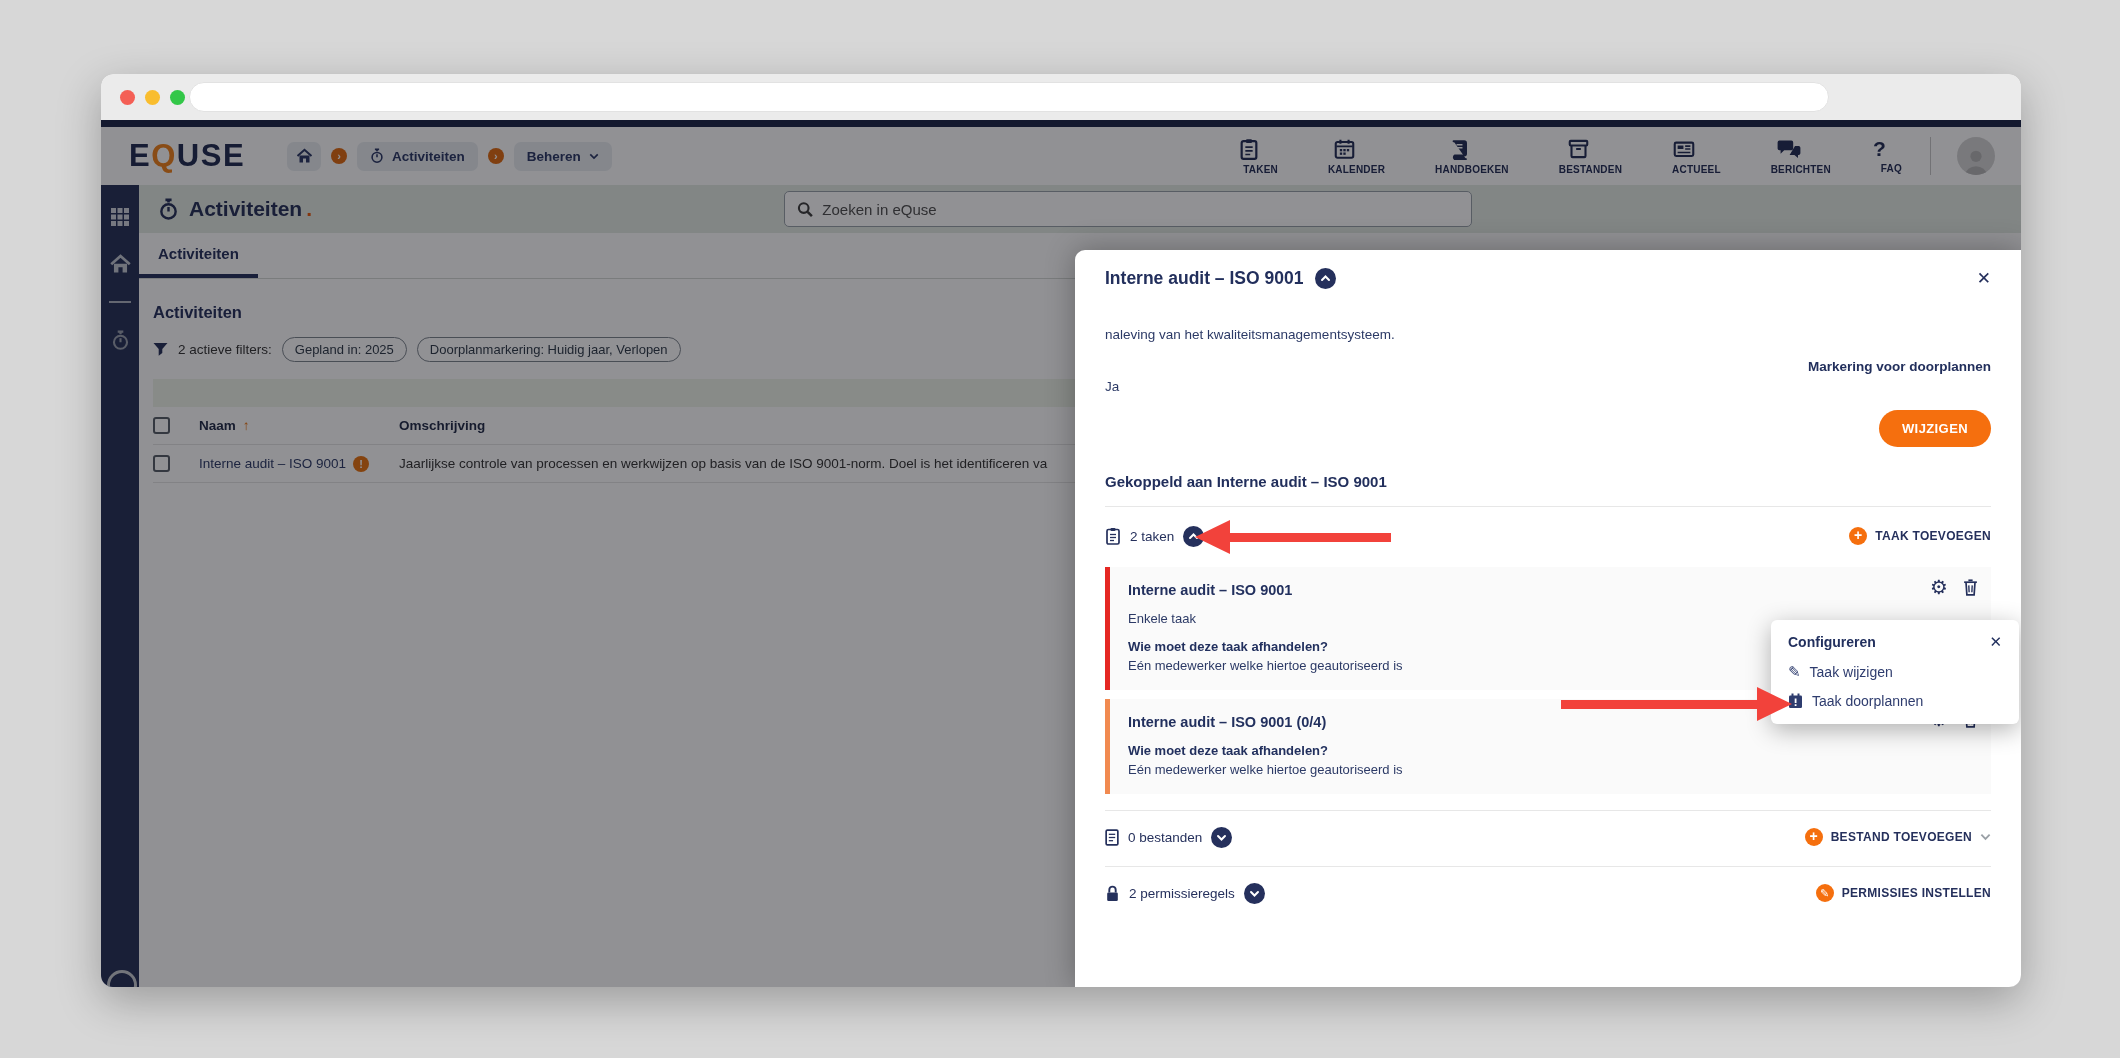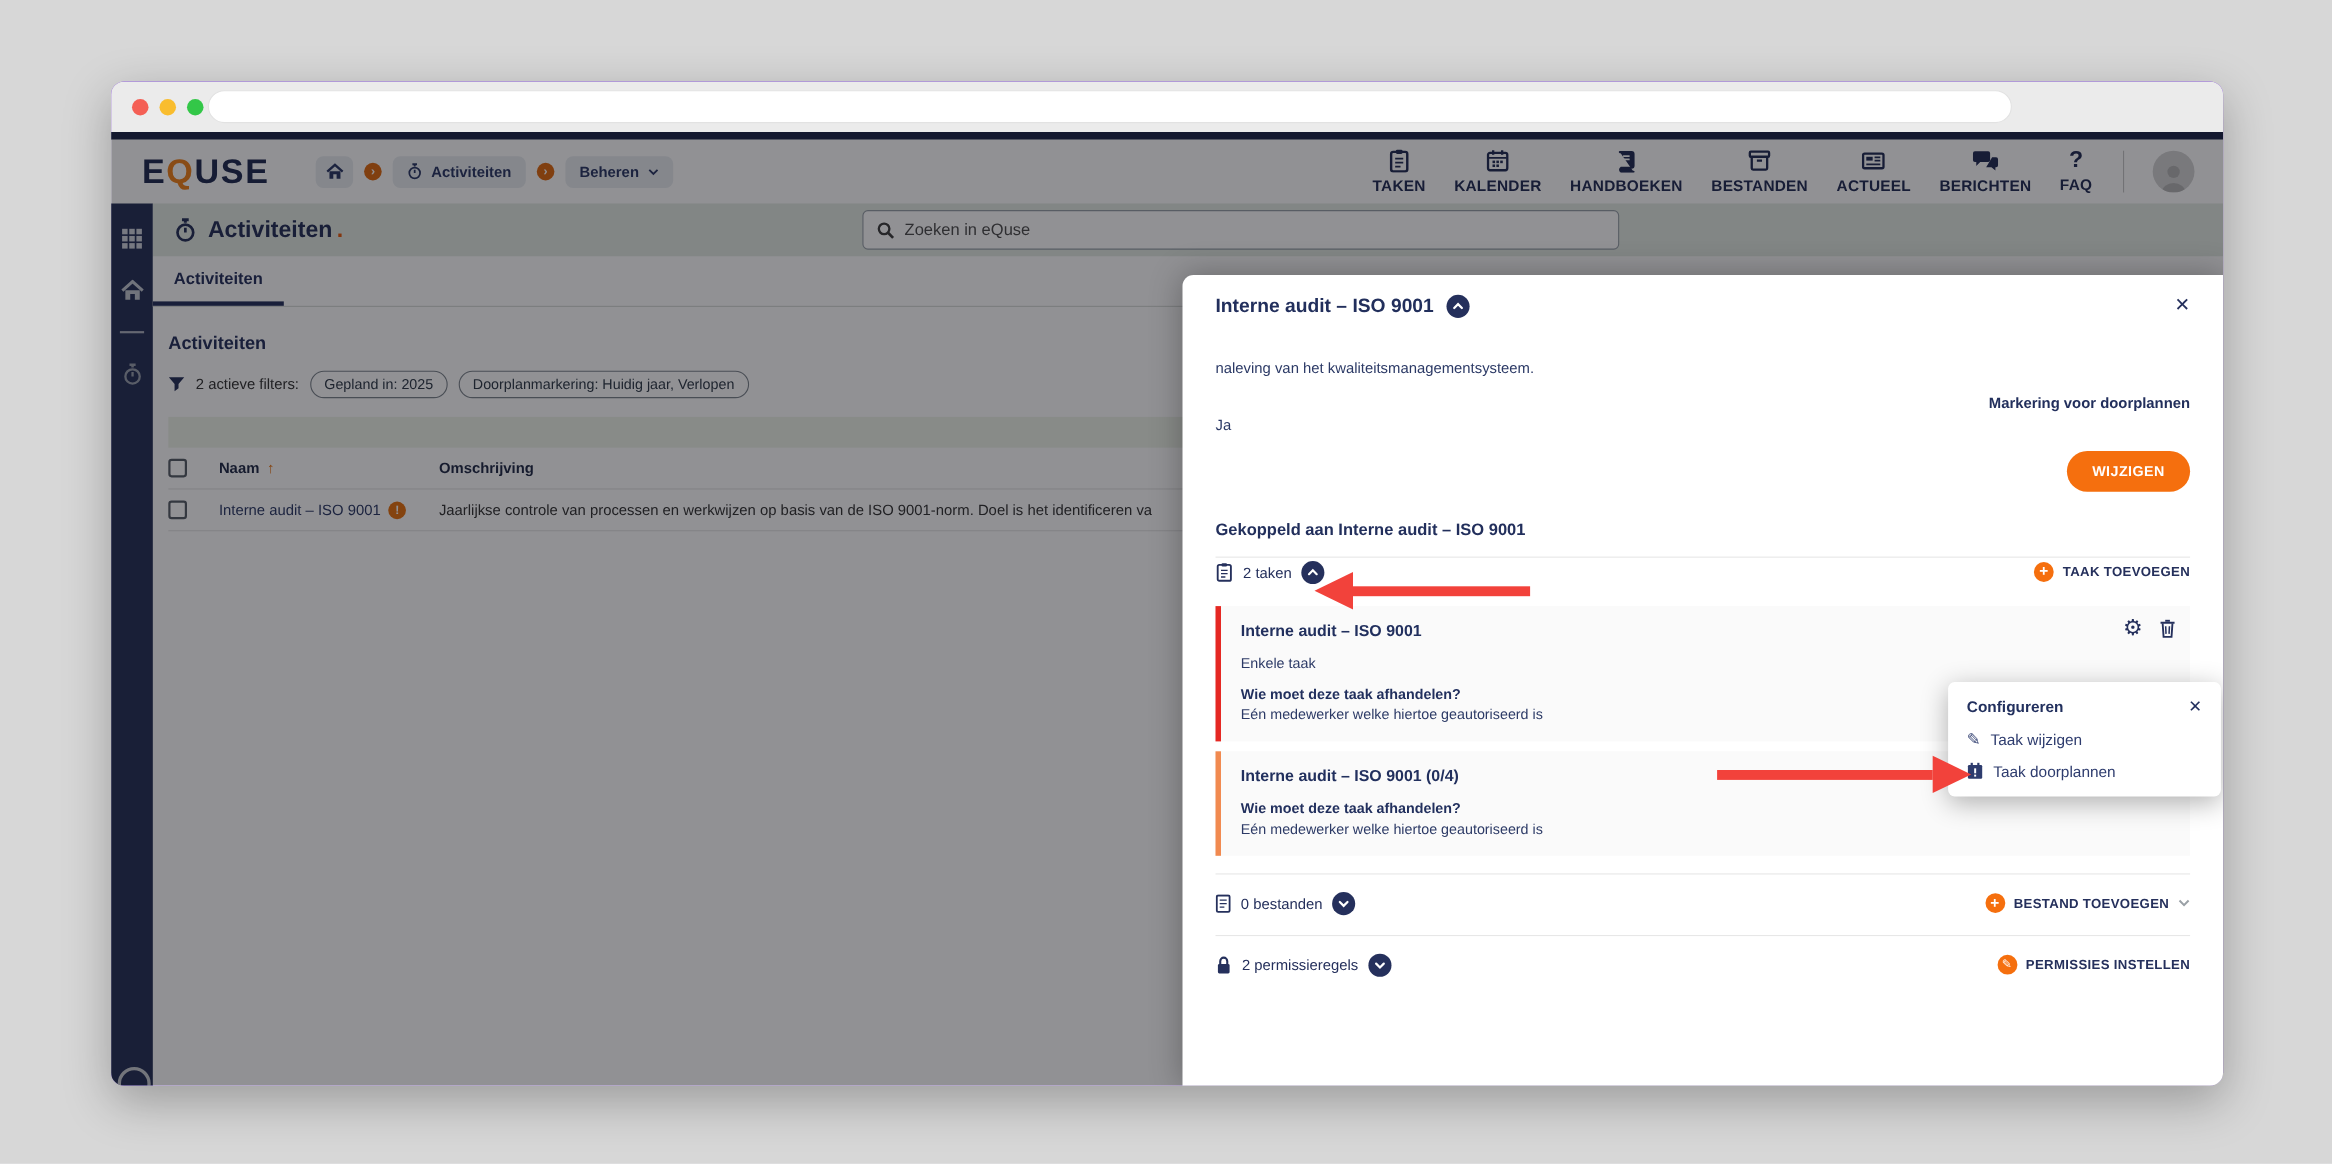--- a/index.html
+++ b/index.html
@@ -1,40 +1,40 @@
 <!DOCTYPE html>
 <html><head>
 <meta charset="utf-8">
 <style>
   * { margin:0; padding:0; box-sizing:border-box; }
   body { font-family:"Liberation Sans","DejaVu Sans",sans-serif; }
   .stage { position:relative; width:2120px; height:1058px; background:#d7d7d7; overflow:hidden; }
 
-  .browser { position:absolute; left:101px; top:74px; width:1920px; height:913px; background:#6d28d9;
+  .browser { position:absolute; left:101px; top:74px; width:1920px; height:913px; background:#a3a3a3;
              border-radius:12px; box-shadow:0 14px 44px rgba(0,0,0,.28); overflow:hidden; }
   .chrome { height:46px; background:#ebebeb; position:relative; display:flex; align-items:center; }
   .dot { width:15px; height:15px; border-radius:50%; margin-left:10px; }
   .dot.red{ background:#f45f55; margin-left:19px;} .dot.yellow{ background:#f9bd2e;} .dot.green{ background:#33c748;}
   .urlbar { position:absolute; left:88px; top:8px; width:1640px; height:30px; background:#fff;
             border:1px solid #e2e2e2; border-radius:15px; }
 
   .app { position:relative; height:867px; background:#fff; overflow:hidden; }
   .topline { height:7px; background:#1c2547; }
   .app-header { height:58px; display:flex; align-items:center; padding:0 26px 0 28px; background:#fff; }
   .logo { font-size:31px; font-weight:800; color:#202b50; letter-spacing:1.5px; white-space:nowrap; }
   .logo .q { color:#f0821a; }
   .crumbs { display:flex; align-items:center; margin-left:42px; gap:10px; }
   .chip { height:29px; background:#e9edf1; border-radius:7px; display:flex; align-items:center; gap:8px;
           padding:0 13px; color:#2a3764; font-size:13.5px; font-weight:bold; }
   .chip.sq { width:34px; justify-content:center; padding:0; }
   .sep { width:16px; height:16px; border-radius:50%; background:#e06a10; color:#fff; display:flex;
          align-items:center; justify-content:center; font-size:11px; font-weight:bold; line-height:1; }
   .nav { margin-left:auto; display:flex; align-items:center; gap:26px; }
   .nav-item { display:flex; flex-direction:column; align-items:center; gap:4px; color:#222c55; }
-  .nav-label { font-size:14px; font-weight:bold; letter-spacing:.2px; }
+  .nav-label { font-size:10px; font-weight:bold; letter-spacing:.2px;margin-left:24px; }
   .faq-glyph { font-size:21px; font-weight:800; line-height:20px; }
   .nav-divider { width:1px; height:38px; background:#c7c7c7; margin-left:2px; }
   .avatar { width:38px; height:38px; border-radius:50%; background:#d4d4d4; display:flex; align-items:flex-end;
             justify-content:center; overflow:hidden; }
 
   .app-body { display:flex; height:802px; }
   .sidebar { width:38px; background:#253057; position:relative; display:flex; flex-direction:column;
              align-items:center; padding-top:22px; gap:27px; flex:none; }
   .side-divider { width:22px; height:2px; background:#aeb3bf; }
   .side-ring { position:absolute; left:6px; bottom:-13px; width:30px; height:30px;
@@ -77,21 +77,21 @@
                  align-items:center; justify-content:center; flex:none; }
   .close-x { margin-left:auto; font-size:17px; font-weight:bold; color:#25305c; cursor:default; }
   .modal-body-text { margin-top:21px; font-size:13.5px; color:#2c3a66; }
   .marking-label { margin-top:17px; font-size:13.5px; font-weight:bold; color:#222f5c;text-align:right; }
   .marking-value { margin-top:5px; font-size:13.5px; color:#2c3a66; }
   .btn-row { display:flex; justify-content:flex-end; margin-top:16px; }
   .btn-orange { background:#f56f0e; color:#fff; font-weight:bold; font-size:13px; letter-spacing:.4px;
                 padding:11px 23px; border-radius:21px; border:none; font-family:inherit; }
   .linked-heading { margin-top:26px; font-size:15px; font-weight:bold; color:#222f5c; }
   .hr { height:1px; background:#e7e7e7; margin-top:16px; }
-  .sum-row { display:flex; align-items:center; gap:9px; margin-top:0; height:26px; font-size:13.5px; color:#25305c; }
+  .sum-row { display:flex; align-items:center; gap:9px; margin-top:16px; height:26px; font-size:13.5px; color:#25305c; }
   .sum-right { margin-left:auto; display:flex; align-items:center; gap:8px; font-size:12px; font-weight:bold;
                color:#25305c; letter-spacing:.3px; }
   .plus-circle { width:18px; height:18px; border-radius:50%; background:#f56f0e; color:#fff; font-weight:bold;
                  font-size:14px; line-height:17px; text-align:center; flex:none; }
   .pencil-circle { width:18px; height:18px; border-radius:50%; background:#f56f0e; color:#fff; font-size:11px;
                    line-height:18px; text-align:center; flex:none; }
   .card { position:relative; margin-top:18px; background:#fafafa; border-left:5px solid #e52823; padding:15px 18px 17px; }
   .card.orange { border-left-color:#f18a50; margin-top:9px; }
   .card-title { font-size:14.5px; font-weight:bold; color:#22305e; }
   .card-icons { position:absolute; top:10px; right:13px; display:flex; align-items:center; gap:15px; color:#25305c; }

